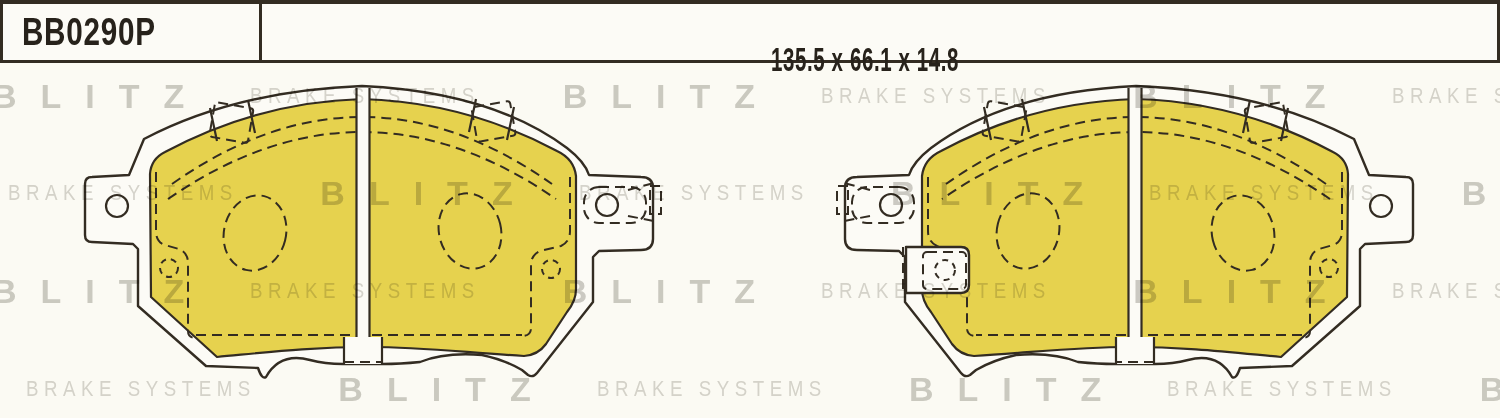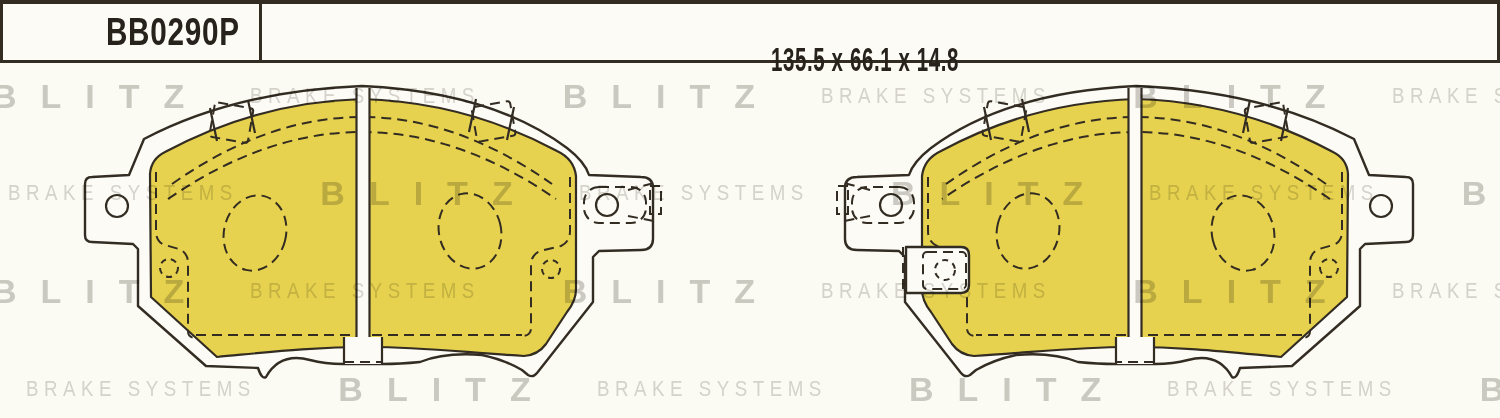--- a/index.html
+++ b/index.html
@@ -11,21 +11,21 @@
   
   .header{
     position:absolute; top:0; left:0; width:1494px; height:56px;
     border-top:4px solid var(--line); border-bottom:3px solid var(--line);
     border-left:3px solid var(--line); border-right:3px solid var(--line);
     background:var(--plate);
   }
   .part-cell{
     position:absolute; top:0; left:0; width:256px; height:56px;
     border-right:3px solid var(--line);
-    display:flex; align-items:center; justify-content:flex-end;
+    display:flex; align-items:center; justify-content:flex-start;
   }
   .part-number{
     font-weight:bold; font-size:38px; color:var(--ink);
     transform:scaleX(.78); transform-origin:center; letter-spacing:1px;
     white-space:nowrap;
   }
   .dims{
     position:absolute; top:4px; left:768px; height:56px;
     display:flex; align-items:center;margin-top:24px;
   }

